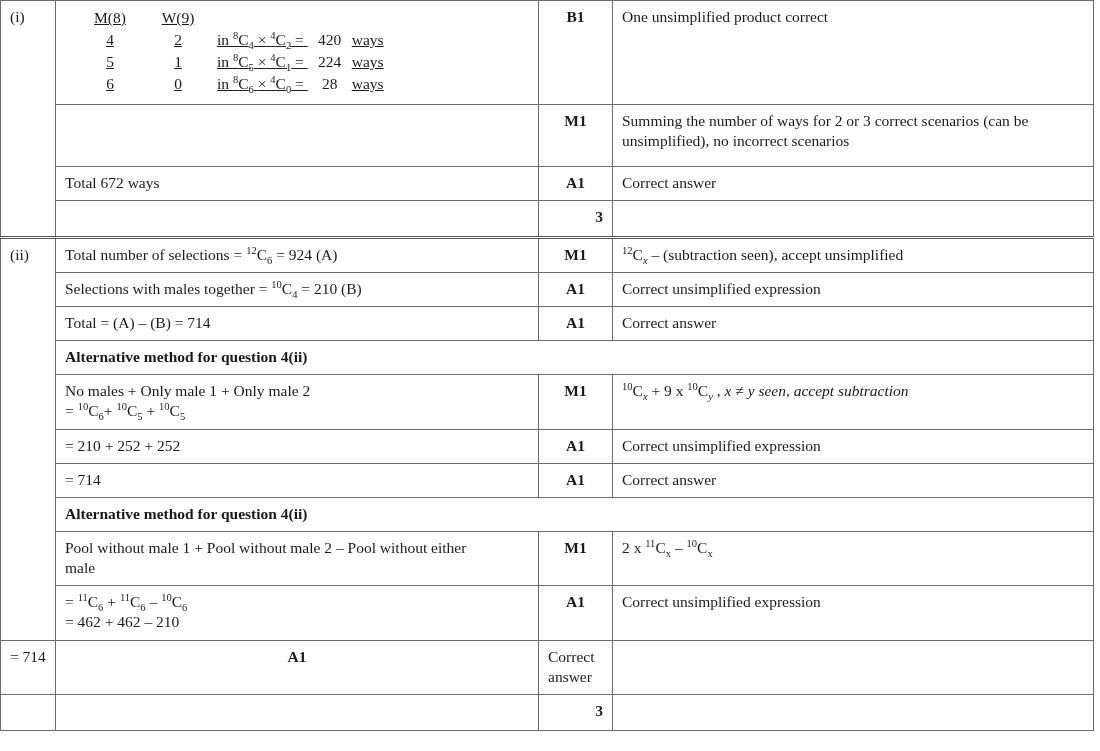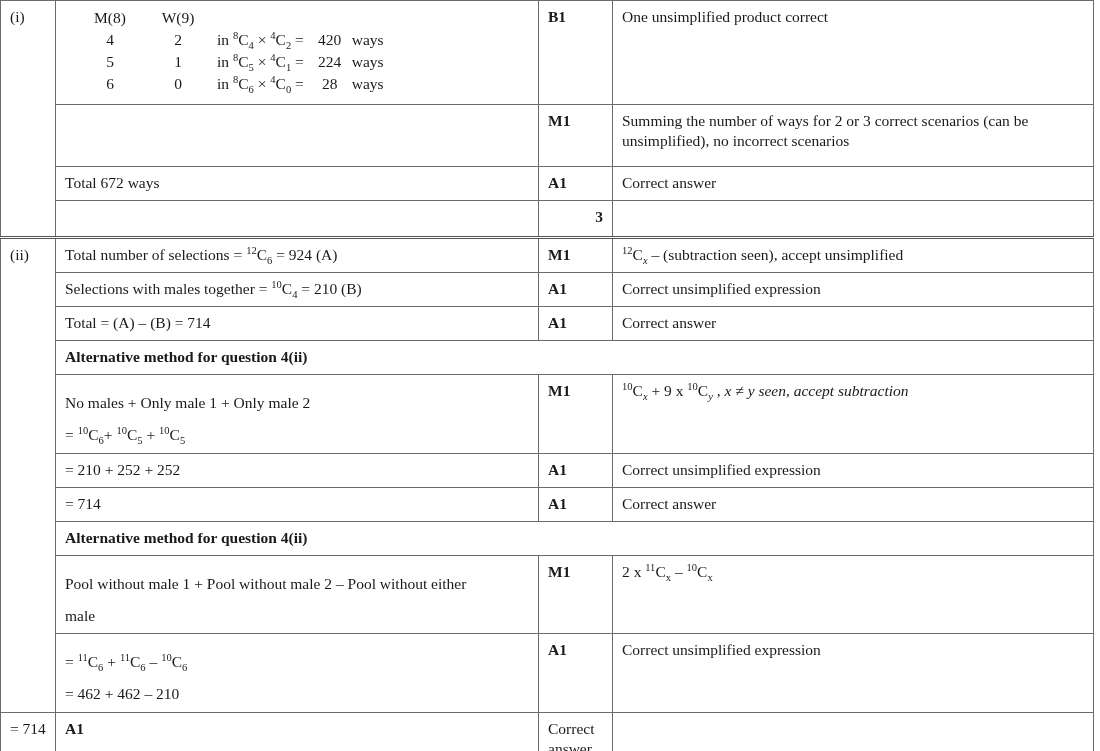--- a/index.html
+++ b/index.html
@@ -49,21 +49,21 @@
   td.part {
     border-right: 1px solid #6b6b6b;
     padding-left: 6px;
     padding-top: 7px;
     white-space: nowrap;
   }
 
   td.work { }
 
   td.mark {
-    text-align: left;
+    text-align: center;
     font-weight: bold;
     padding-right: 11px;
     white-space: nowrap;
     margin-left: 8px;
   }
 
   td.note { }
 
   td.total-mark {
     text-align: right;
@@ -82,20 +82,21 @@
     border-top: 3px double #555555;
   }
 
   .blank-cell { }
 
   
   .enum {
     display: table;
     border-collapse: collapse;
     margin: 1px 0 0 14px;
+    text-decoration: underline;
   }
   .enum-row { display: table-row; }
   .enum-cell {
     display: table-cell;
     padding: 0 0 2px 0;
     white-space: nowrap;
     text-align: center;
   }
   .enum-m {
     width: 62px;
@@ -123,21 +124,21 @@
     font-size: 0.68em;
     line-height: 0;
   }
   sup { vertical-align: super; }
   sub { vertical-align: sub; }
 
   .ital { font-style: italic; }
 
   .nowrap { white-space: nowrap; }
 
-  .line2 { display: block; margin-top: 12px; }
+  .line2 { display: block; }
 </style>
 </head>
 <body>
 
 <div class="sheet">
 <table class="ms">
   <colgroup>
     <col class="c-part">
         <col class="c-work">
         <col class="c-mark">

